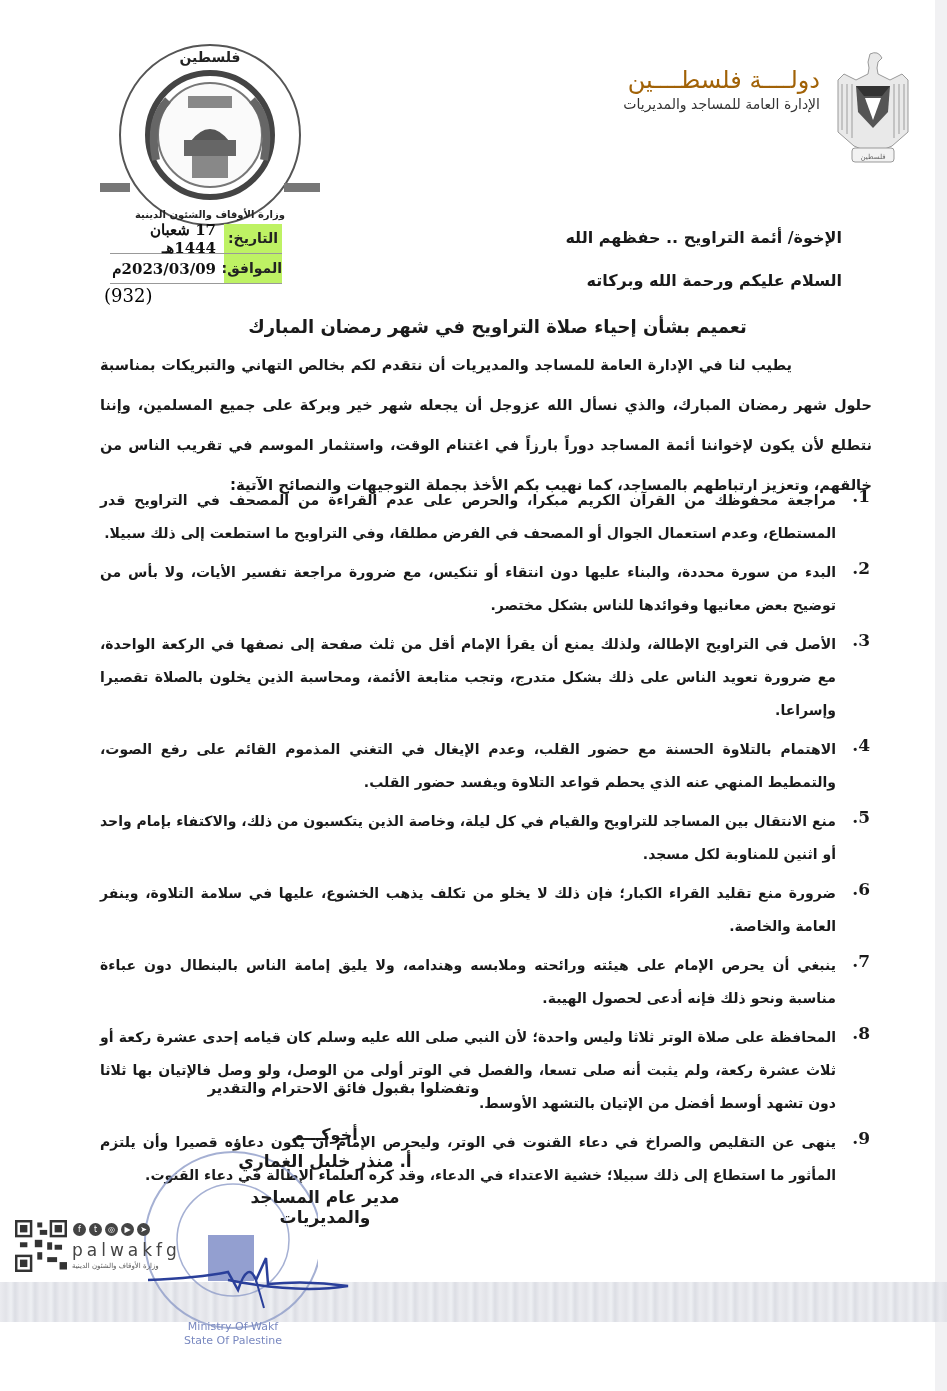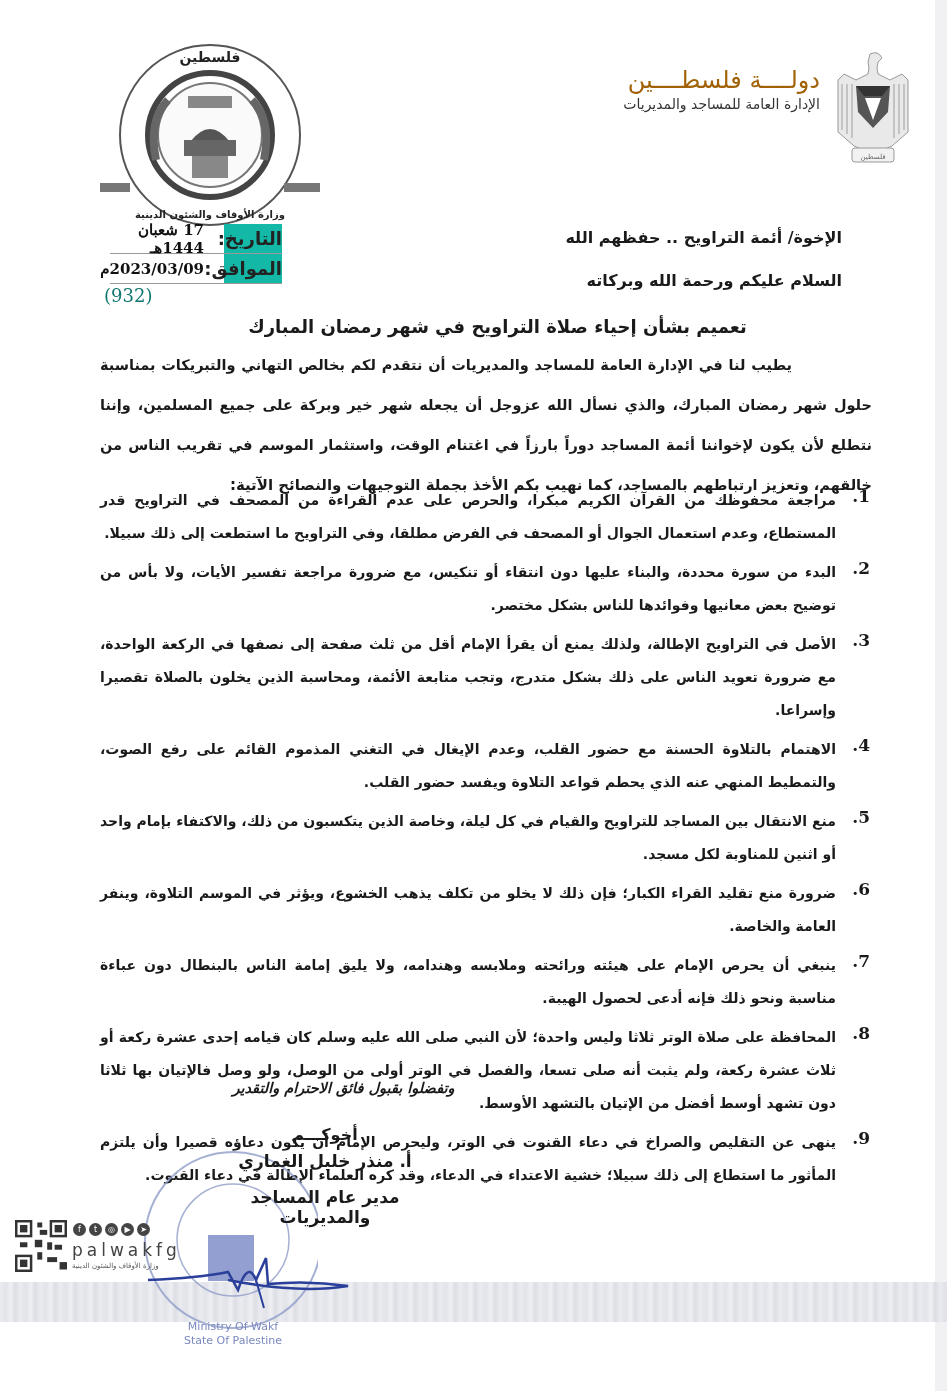--- a/index.html
+++ b/index.html
@@ -16,39 +16,39 @@
     .dept-name { font-size: 14px; color: #333; margin-top: 2px; }
 
     
     .seal { position: absolute; left: 108px; top: 40px; width: 204px; height: 190px; }
     .seal-bar-l { position: absolute; left: 100px; top: 183px; width: 30px; height: 9px; background: #777; }
     .seal-bar-r { position: absolute; left: 284px; top: 183px; width: 36px; height: 9px; background: #777; }
 
     
     .date-box { position: absolute; left: 110px; top: 224px; width: 172px; direction: rtl; }
     .date-row { display: flex; align-items: center; height: 30px; border-bottom: 1px solid #999; }
-    .date-label { width: 58px; background: #14b8a6; font-size: 18px; font-weight: bold; text-align: center; height: 29px; line-height: 29px; color: #222; }
-    .date-value { flex: 1; font-family: "DejaVu Serif", serif; font-size: 15px; font-weight: bold; padding-right: 20px; color: #111; }
-    .ref-num { position: absolute; left: 104px; top: 285px; font-size: 18px; color: #0f766e; font-family: "DejaVu Serif", serif; }
+    .date-label { width: 58px; background: #bef264; font-size: 14px; font-weight: bold; text-align: center; height: 29px; line-height: 29px; color: #222; }
+    .date-value { flex: 1; font-family: "DejaVu Serif", serif; font-size: 15px; font-weight: bold; padding-right: 8px; color: #111; }
+    .ref-num { position: absolute; left: 104px; top: 285px; font-size: 18px; color: #000000; font-family: "DejaVu Serif", serif; }
 
     
     .addressee { position: absolute; right: 105px; top: 228px; direction: rtl; font-size: 16px; font-weight: bold; }
     .greeting { position: absolute; right: 105px; top: 271px; direction: rtl; font-size: 16px; font-weight: bold; }
     .subject { position: absolute; left: 0; width: 947px; top: 316px; text-align: center; direction: rtl; font-size: 18px; font-weight: bold; padding-left: 48px; }
 
     
     .intro { position: absolute; left: 100px; width: 772px; top: 345px; direction: rtl; text-align: justify; text-align-last: right; font-size: 14.5px; font-weight: bold; line-height: 40px; text-indent: 80px; }
     .intro .em { font-weight: 900; font-size: 15px; }
 
     .items { position: absolute; left: 100px; width: 770px; top: 484px; direction: rtl; }
     .item { position: relative; display: flex; flex-direction: row; margin-bottom: 6px; }
     .item-num { width: 34px; flex-shrink: 0; font-family: "DejaVu Serif", serif; font-size: 17px; font-weight: bold; text-align: right; line-height: 25px; }
     .item-text { flex: 1; font-size: 14px; font-weight: bold; line-height: 33px; text-align: justify; text-align-last: right; }
 
-    .closing { position: absolute; left: 0; width: 947px; top: 1078px; text-align: center; direction: rtl; font-style: italic; }
+    .closing { position: absolute; left: 0; width: 947px; top: 1078px; text-align: center; direction: rtl; }
     .closing span { display: inline-block; margin-left: 0; transform: translateX(-130px); font-size: 14.5px; font-weight: bold; }
 
     
     .sig-block { position: absolute; left: 210px; top: 1125px; width: 230px; direction: rtl; text-align: center; }
     .sig-line1 { font-size: 16px; font-weight: bold; }
     .sig-line2 { font-size: 17px; font-weight: bold; margin-top: 7px; }
     .sig-line3 { font-size: 17px; font-weight: bold; margin-top: 16px; }
     .stamp { position: absolute; left: 138px; top: 1130px; width: 180px; height: 220px; }
     .signature { position: absolute; left: 138px; top: 1250px; width: 220px; height: 60px; }
 
@@ -148,21 +148,21 @@
     <div class="item">
         <div class="item-num">4.</div>
         <div class="item-text">الاهتمام بالتلاوة الحسنة مع حضور القلب، وعدم الإيغال في التغني المذموم القائم على رفع الصوت، والتمطيط المنهي عنه الذي يحطم قواعد التلاوة ويفسد حضور القلب.</div>
       </div>
     <div class="item">
         <div class="item-num">5.</div>
         <div class="item-text">منع الانتقال بين المساجد للتراويح والقيام في كل ليلة، وخاصة الذين يتكسبون من ذلك، والاكتفاء بإمام واحد أو اثنين للمناوبة لكل مسجد.</div>
       </div>
     <div class="item">
         <div class="item-num">6.</div>
-        <div class="item-text">ضرورة منع تقليد القراء الكبار؛ فإن ذلك لا يخلو من تكلف يذهب الخشوع، ويؤثر في الموسم التلاوة، وينفر العامة والخاصة.</div>
+        <div class="item-text">ضرورة منع تقليد القراء الكبار؛ فإن ذلك لا يخلو من تكلف يذهب الخشوع، عليها في سلامة التلاوة، وينفر العامة والخاصة.</div>
       </div>
     <div class="item">
         <div class="item-num">7.</div>
         <div class="item-text">ينبغي أن يحرص الإمام على هيئته ورائحته وملابسه وهندامه، ولا يليق إمامة الناس بالبنطال دون عباءة مناسبة ونحو ذلك فإنه أدعى لحصول الهيبة.</div>
       </div>
     <div class="item">
         <div class="item-num">8.</div>
         <div class="item-text">المحافظة على صلاة الوتر ثلاثا وليس واحدة؛ لأن النبي صلى الله عليه وسلم كان قيامه إحدى عشرة ركعة أو ثلاث عشرة ركعة، ولم يثبت أنه صلى تسعا، والفصل في الوتر أولى من الوصل، ولو وصل فالإتيان بها ثلاثا دون تشهد أوسط أفضل من الإتيان بالتشهد الأوسط.</div>
       </div>
     <div class="item">

